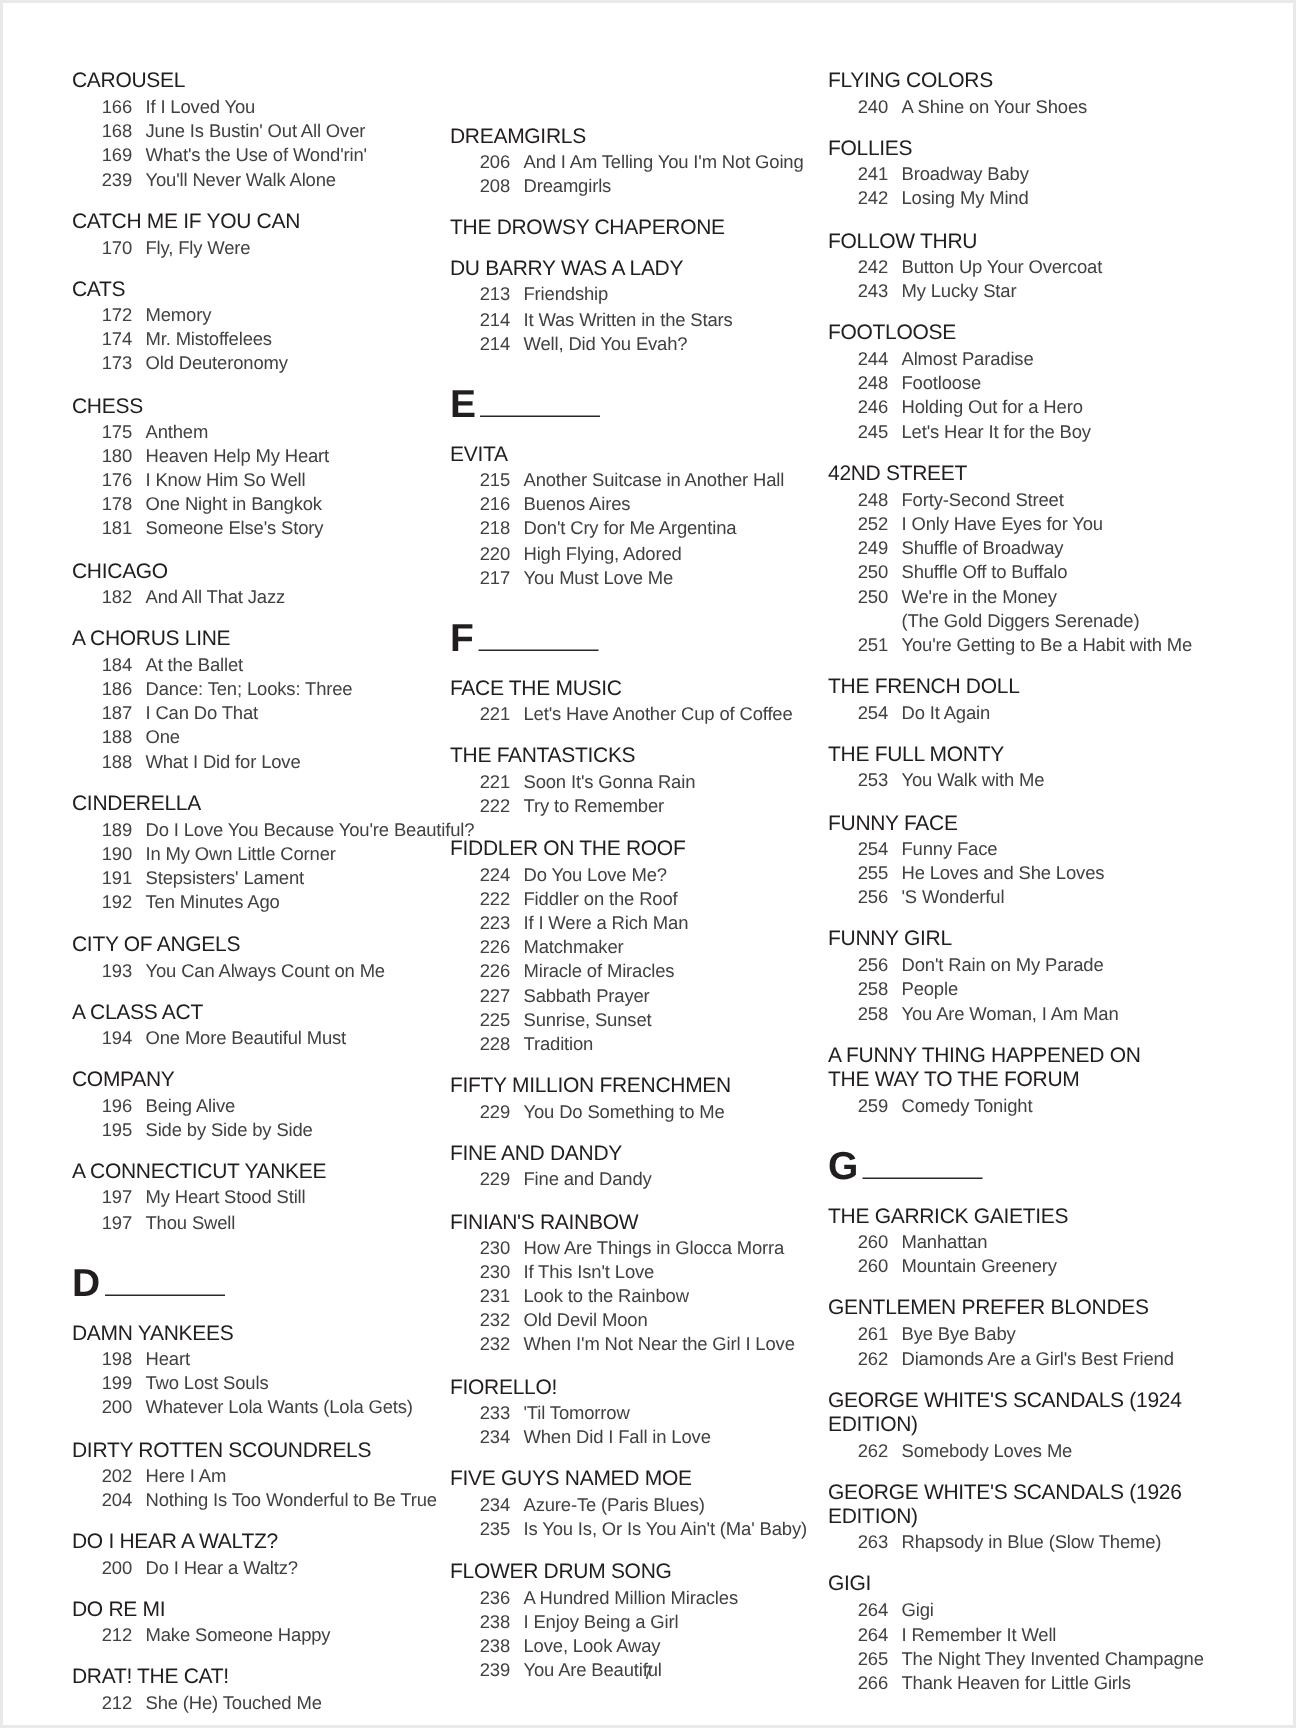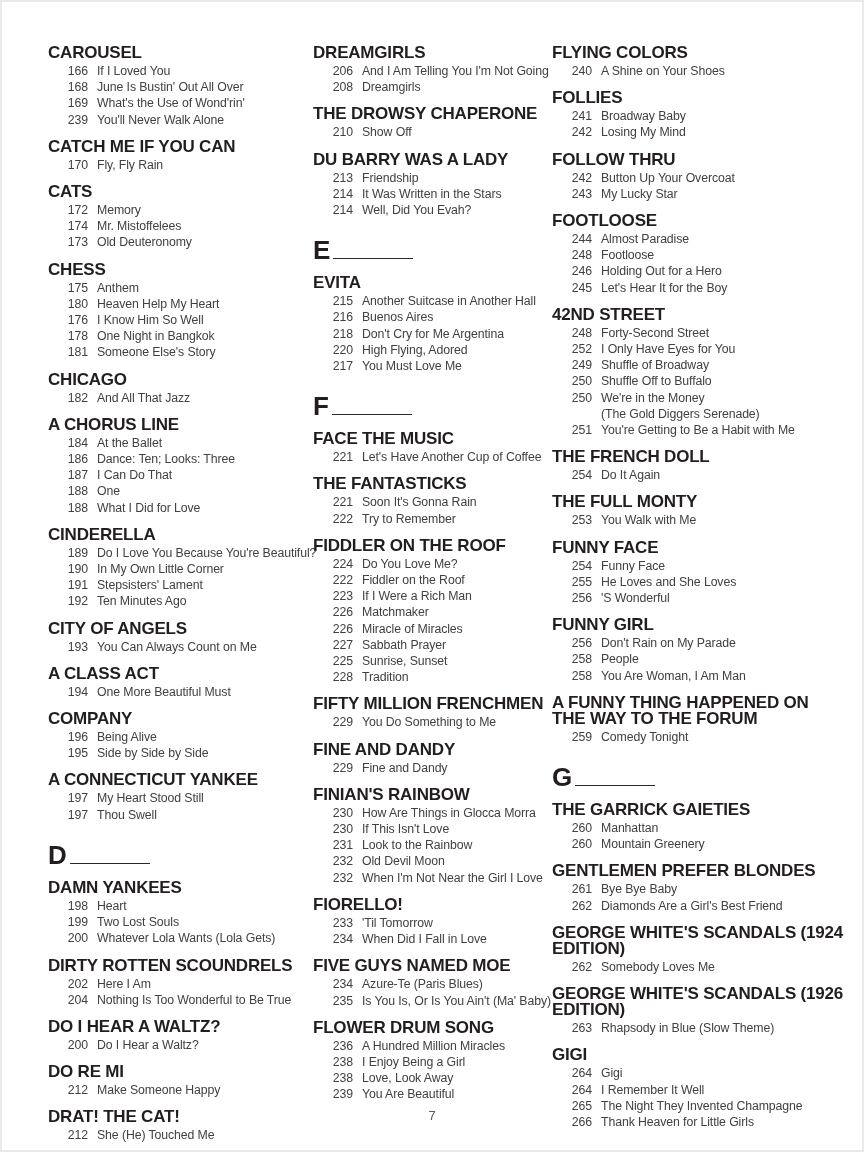--- a/index.html
+++ b/index.html
@@ -6,27 +6,27 @@
   body {
     width: 864px; height: 1152px;
     background: #ffffff;
     position: relative;
     font-family: "Liberation Sans", sans-serif;
     box-shadow: inset 0 0 0 2px #e9e9e9;
     overflow: hidden;
   }
   .col { position: absolute; top: 45px; }
   #col-0 { left: 48px;  width: 258px; }
-  #col-1 { left: 313px; width: 258px; }
+  #col-1 { left: 300px; width: 258px; margin-top: 37px; }
   #col-2 { left: 552px; width: 294px; }
 
   .show-section { margin: 0 0 11px 0; }
   .show-title {
     margin: 0 0 2px 0;
-    font-size: 17px; font-weight: 700;
+    font-size: 14px; font-weight: 400;
     letter-spacing: -0.2px;
     line-height: 16px;
     color: #221e1f;
     white-space: pre-line;
   }
   .song {
     display: flex;
     line-height: 16.2px;
     font-size: 12.3px;
     letter-spacing: -0.1px;
@@ -81,21 +81,21 @@
         </div>
         <div class="song">
           <span class="song-page">239</span>
           <span class="song-title">You'll Never Walk Alone</span>
         </div>
       </section>
       <section class="show-section">
         <h3 class="show-title">CATCH ME IF YOU CAN</h3>
         <div class="song">
           <span class="song-page">170</span>
-          <span class="song-title">Fly, Fly Rain</span>
+          <span class="song-title">Fly, Fly Were</span>
         </div>
       </section>
       <section class="show-section">
         <h3 class="show-title">CATS</h3>
         <div class="song">
           <span class="song-page">172</span>
           <span class="song-title">Memory</span>
         </div>
         <div class="song">
           <span class="song-page">174</span>
@@ -273,24 +273,20 @@
           <span class="song-page">206</span>
           <span class="song-title">And I Am Telling You I'm Not Going</span>
         </div>
         <div class="song">
           <span class="song-page">208</span>
           <span class="song-title">Dreamgirls</span>
         </div>
       </section>
       <section class="show-section">
         <h3 class="show-title">THE DROWSY CHAPERONE</h3>
-        <div class="song">
-          <span class="song-page">210</span>
-          <span class="song-title">Show Off</span>
-        </div>
       </section>
       <section class="show-section">
         <h3 class="show-title">DU BARRY WAS A LADY</h3>
         <div class="song">
           <span class="song-page">213</span>
           <span class="song-title">Friendship</span>
         </div>
         <div class="song">
           <span class="song-page">214</span>
           <span class="song-title">It Was Written in the Stars</span>

